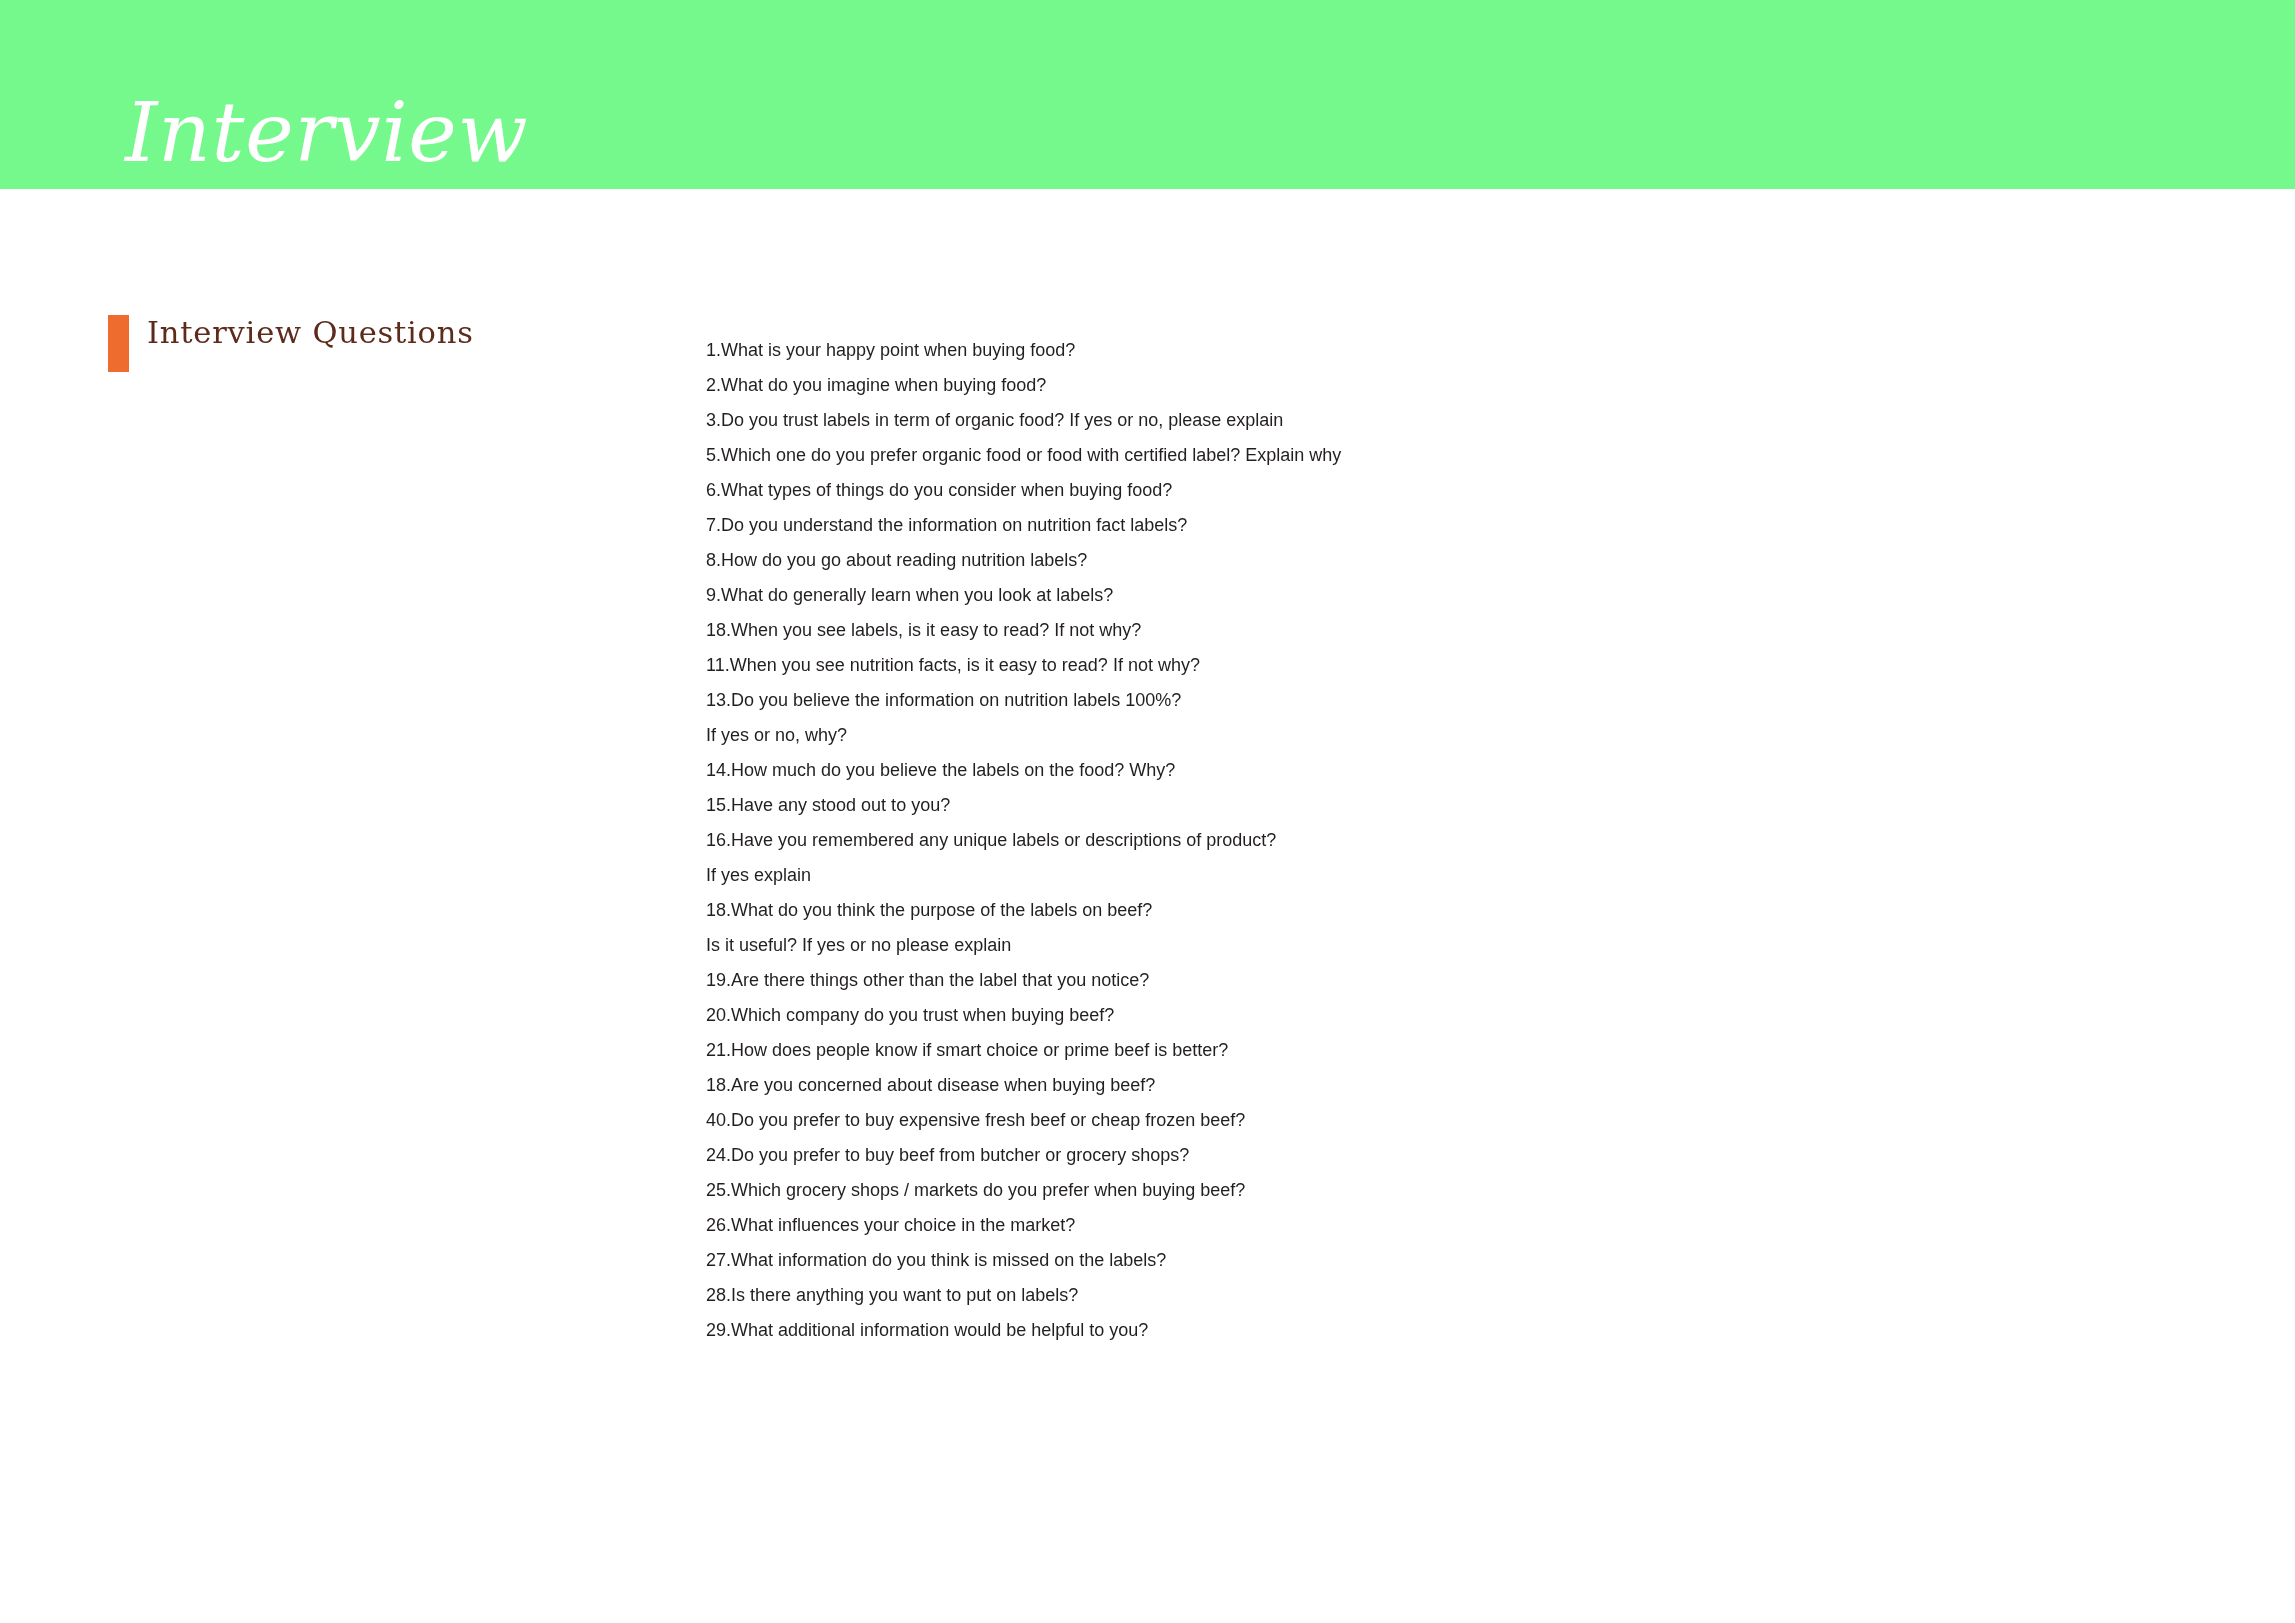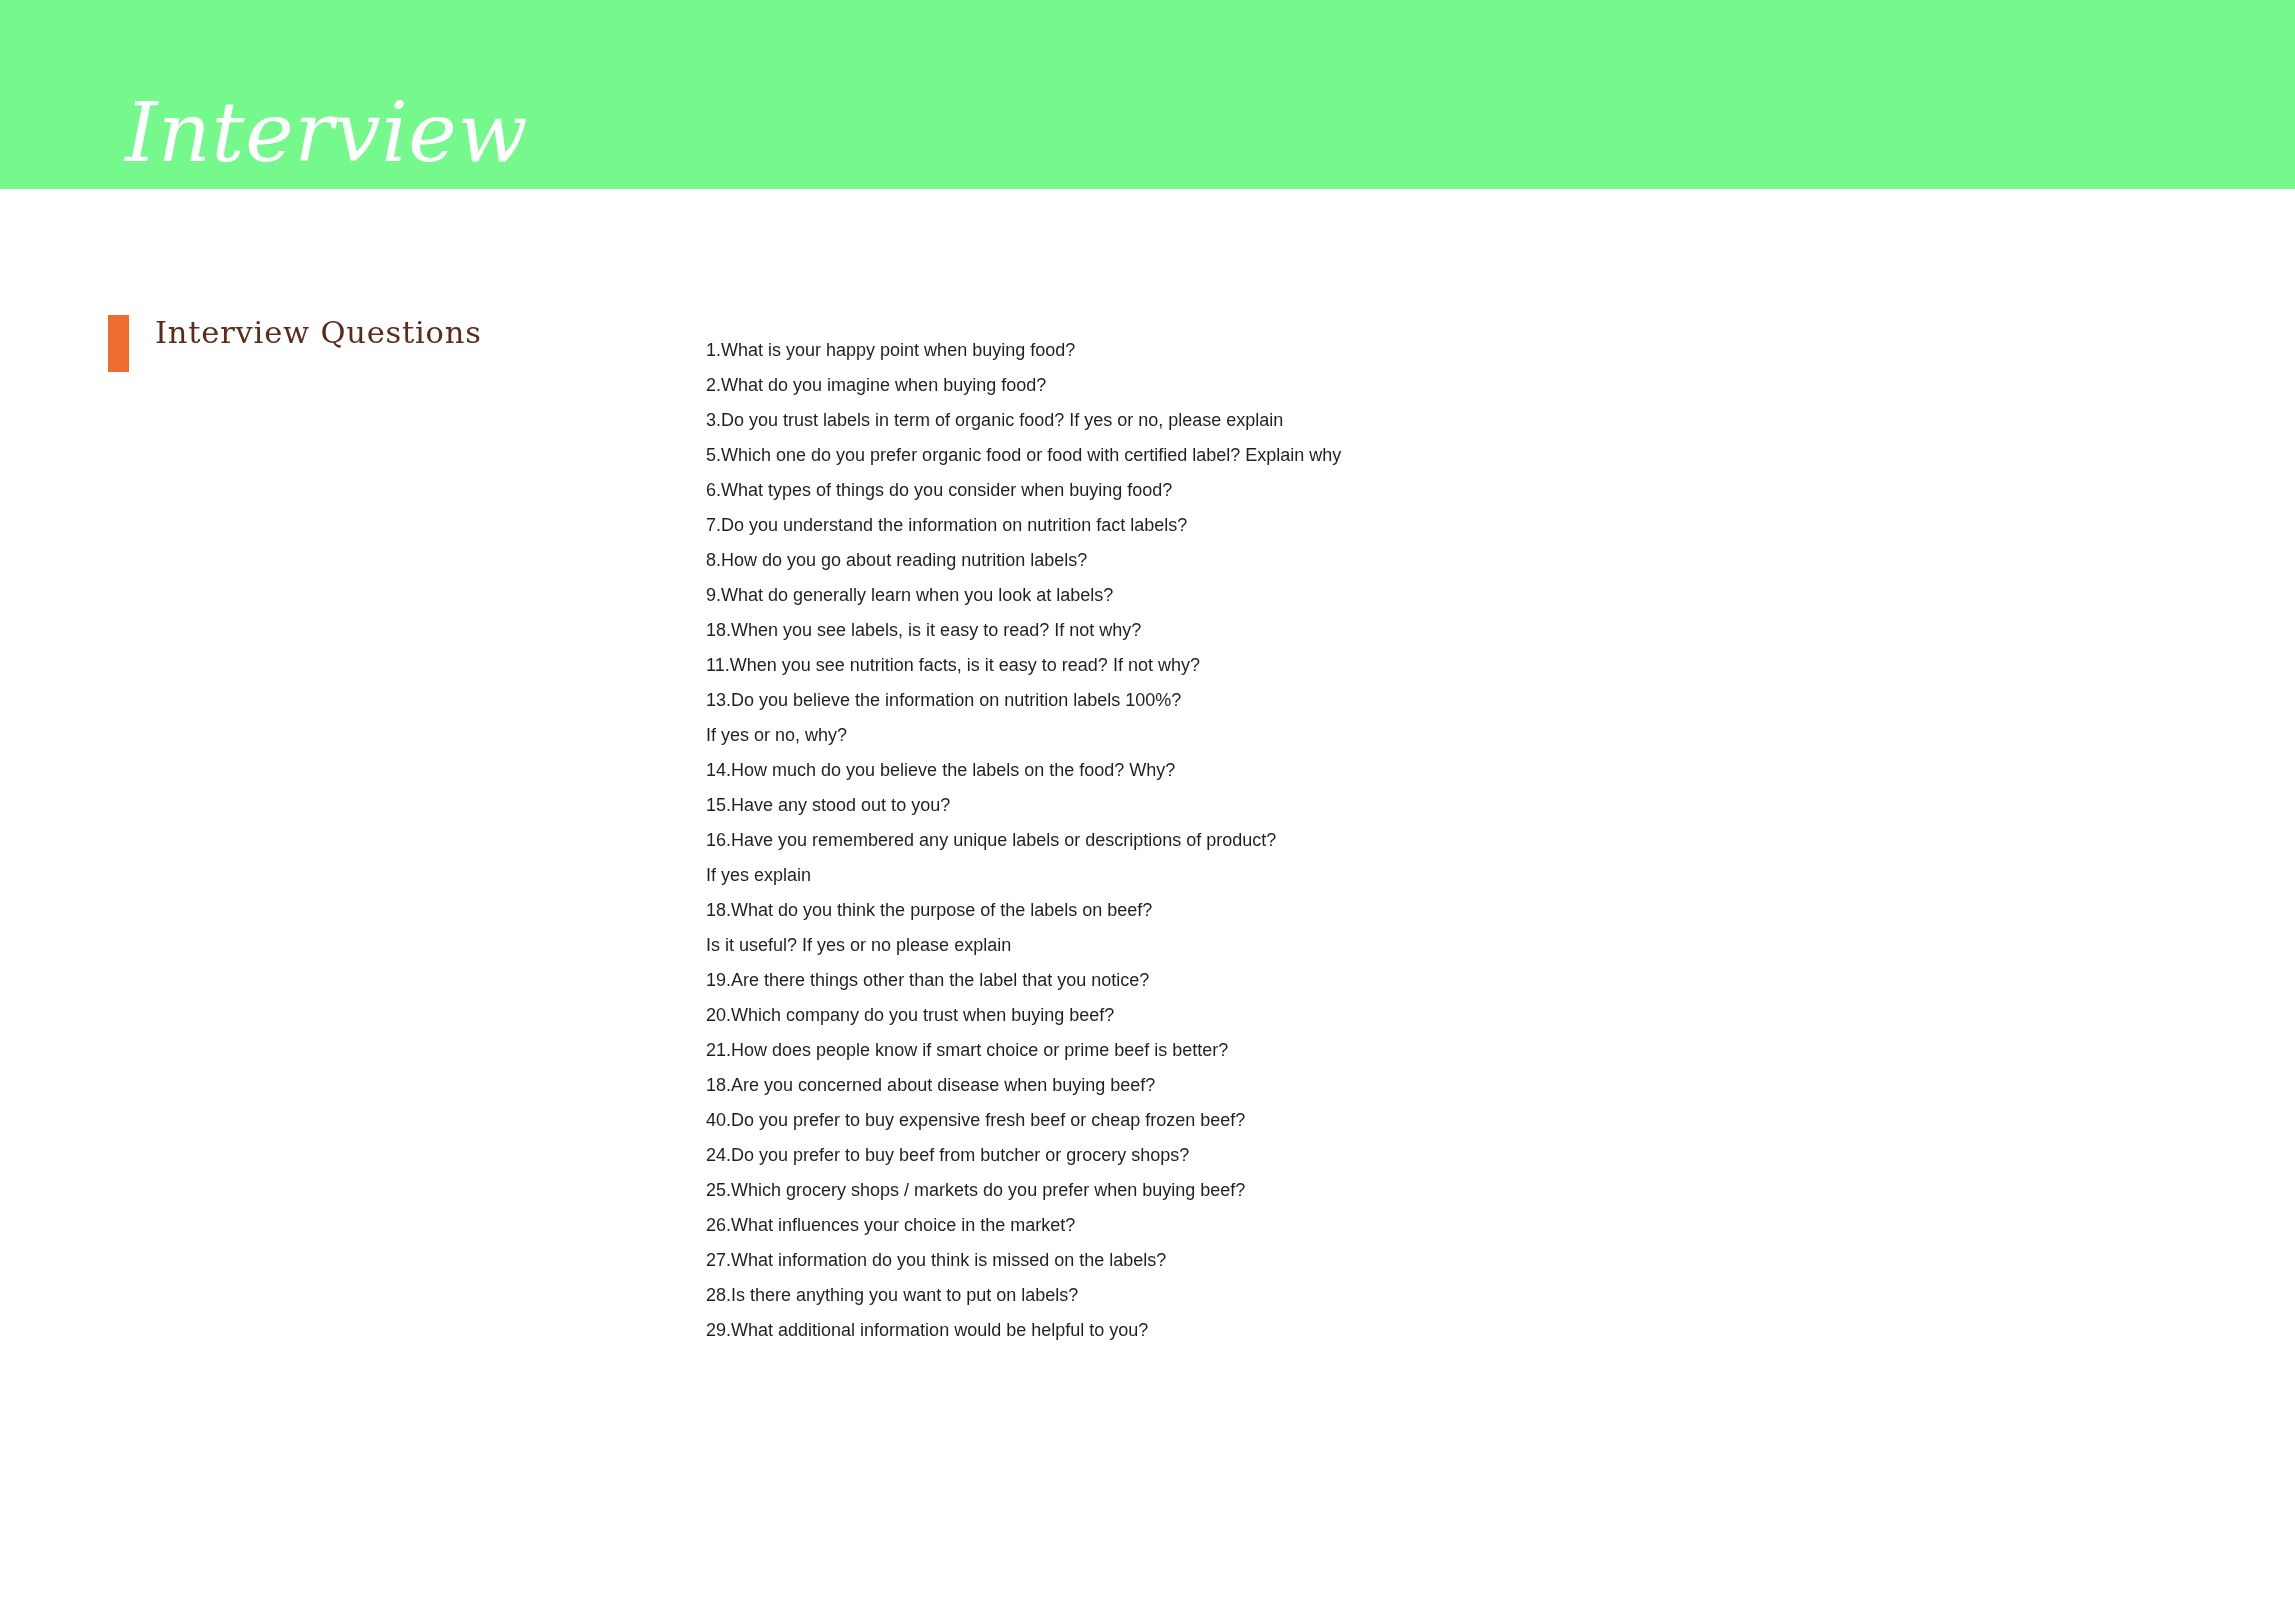--- a/index.html
+++ b/index.html
@@ -51,21 +51,21 @@
     align-items: flex-start;
   }
   .section-marker {
     width: 21px;
     height: 57px;
     background: #ee6c2d;
     flex: 0 0 auto;
     margin-top: 1.4px;
   }
   .section-label-text {
-    margin-left: 26px;
+    margin-left: 18px;
     font-family: "DejaVu Serif", "Liberation Serif", serif;
     font-size: 30.5px;
     line-height: 1.25;
     color: #5d2b1c;
     letter-spacing: 0.8px;
     white-space: nowrap;
   }
   
   .questions {
     position: absolute;

